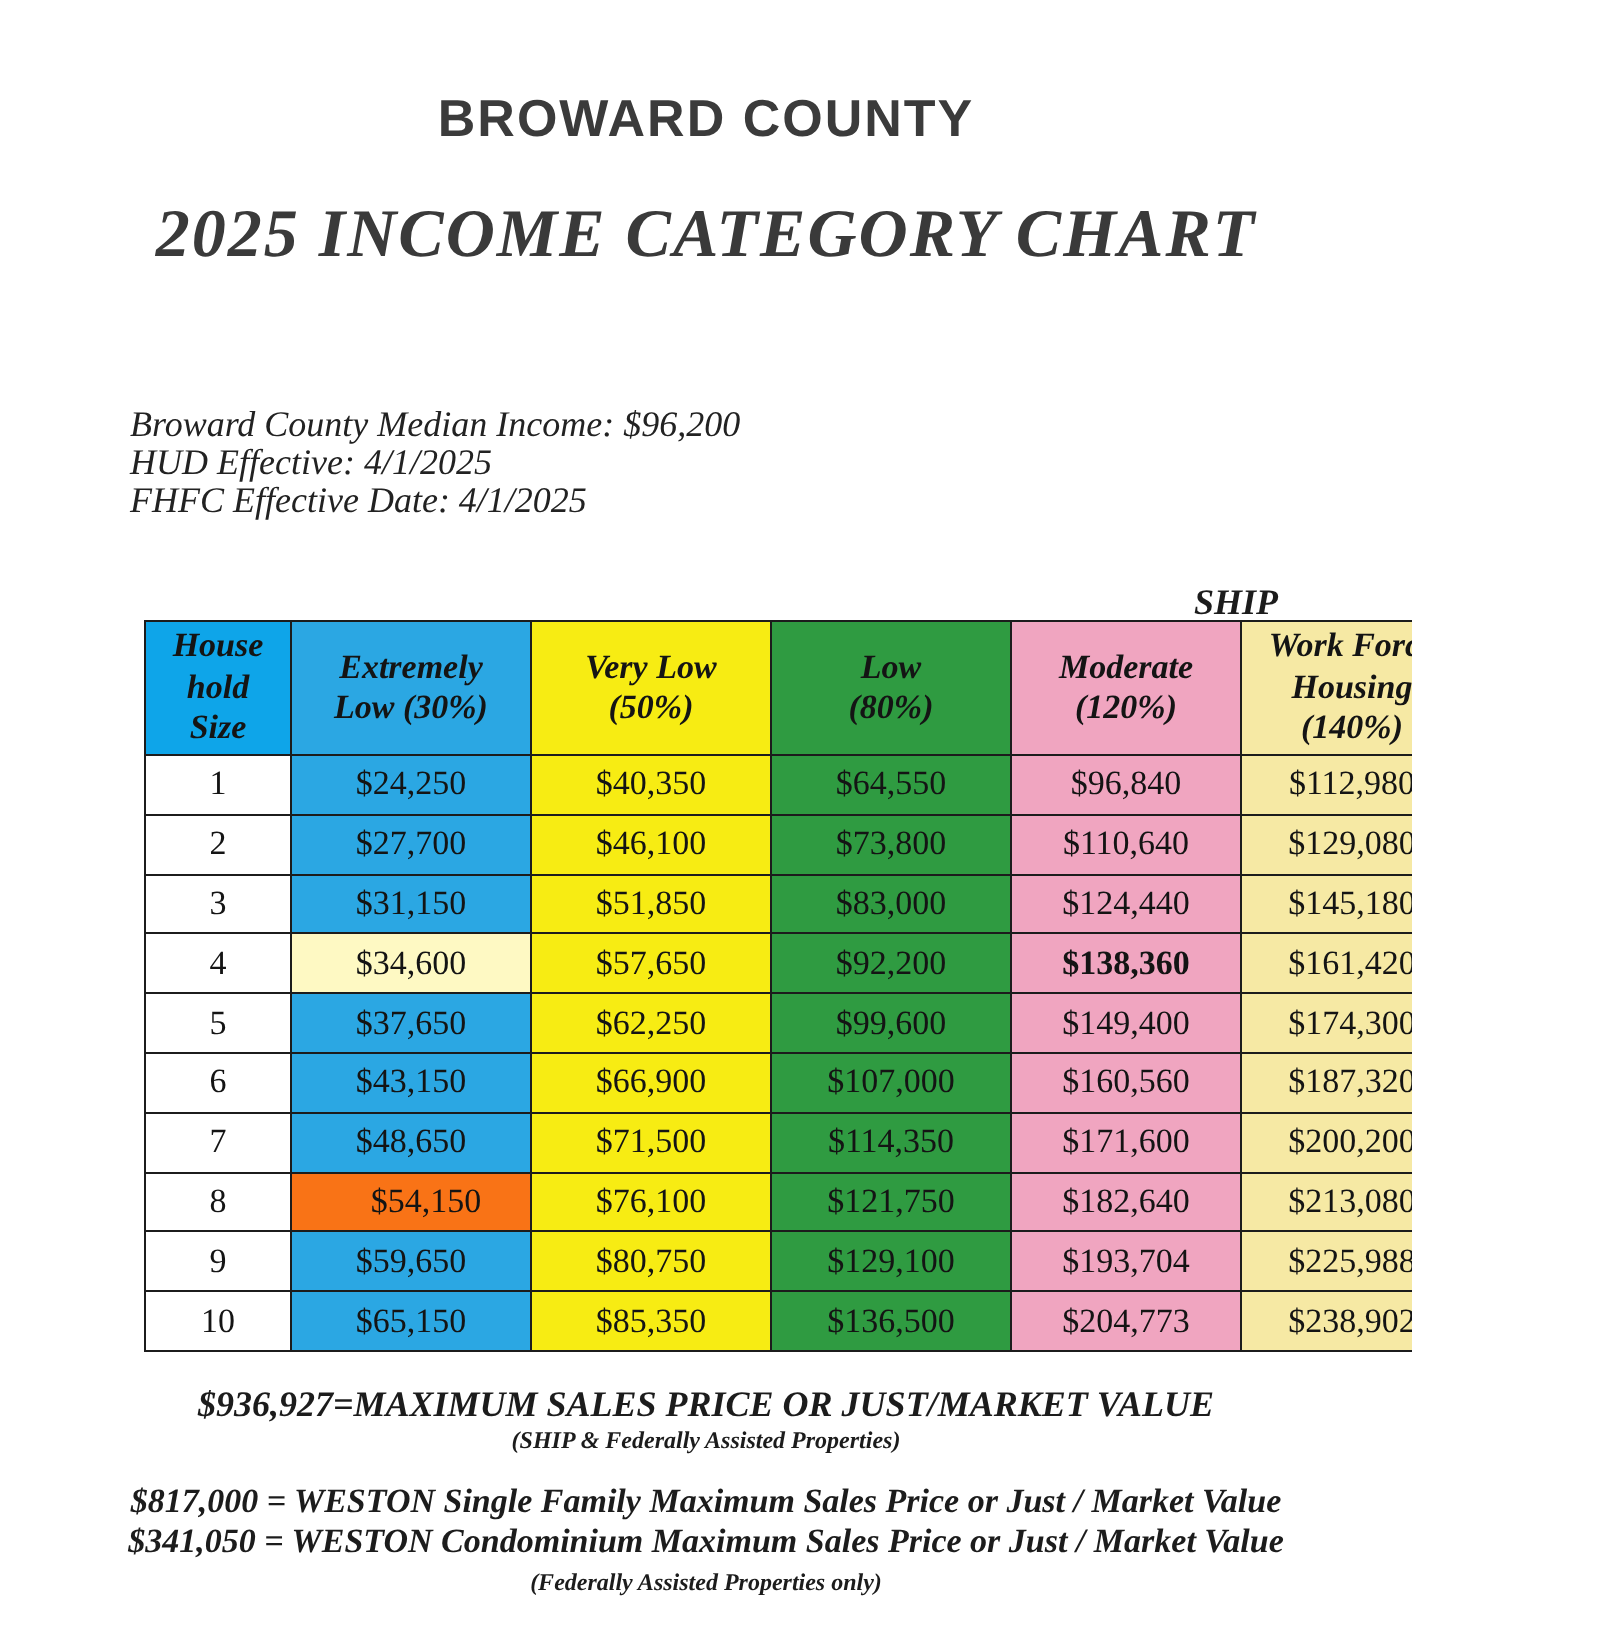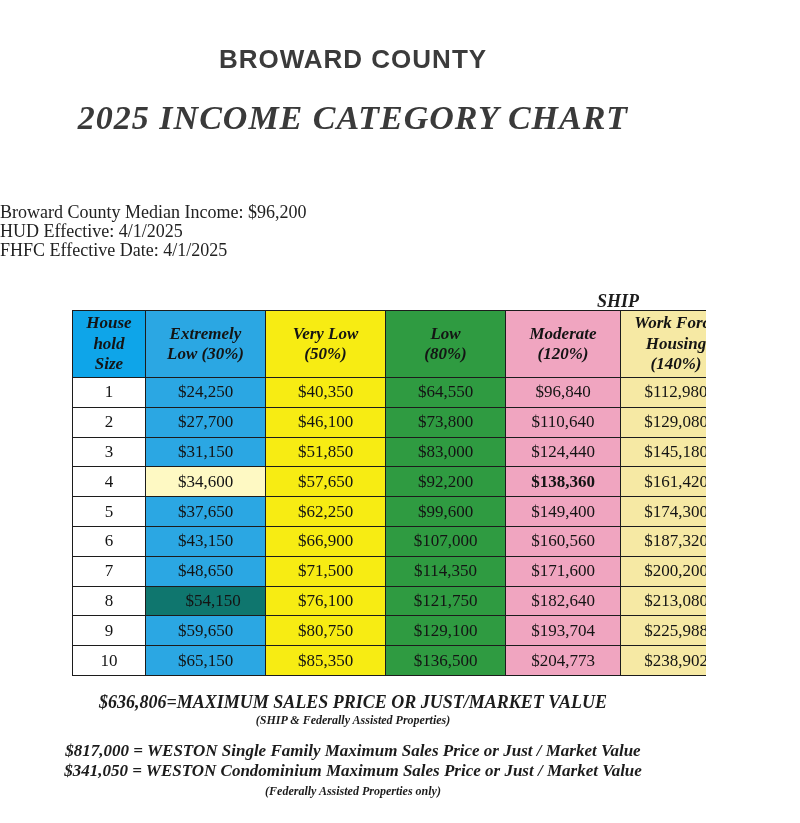--- a/index.html
+++ b/index.html
@@ -32,23 +32,25 @@
     text-align: center;
     font-family: "Liberation Serif", serif;
     font-weight: bold;
     font-style: italic;
     font-size: 34px;
     letter-spacing: 1px;
     color: #3a3a3a;
   }
   .info-block {
     margin-top: 66px;
+    margin-left: 65px;
     font-size: 18px;
     line-height: 19px;
     color: #222222;
+    font-style: italic;
   }
   .group-labels {
     position: relative;
     margin-left: 72px;
     margin-top: 31px;
     width: 659px;
     height: 19px;
     font-weight: bold;
     font-style: italic;
     font-size: 18px;
@@ -214,21 +216,21 @@
         <tr>
           <td style="background: rgb(255, 255, 255);">7</td>
           <td style="background: rgb(43, 167, 227);">$48,650</td>
           <td style="background: rgb(247, 236, 19);">$71,500</td>
           <td style="background: rgb(47, 155, 65);">$114,350</td>
           <td style="background: rgb(240, 165, 192);">$171,600</td>
           <td style="background: rgb(246, 233, 164);">$200,200</td>
         </tr>
         <tr>
           <td style="background: rgb(255, 255, 255);">8</td>
-          <td style="background: #0f766e; padding-left: 15px;">$54,150</td>
+          <td style="background: #f97316; padding-left: 15px;">$54,150</td>
           <td style="background: rgb(247, 236, 19);">$76,100</td>
           <td style="background: rgb(47, 155, 65);">$121,750</td>
           <td style="background: rgb(240, 165, 192);">$182,640</td>
           <td style="background: rgb(246, 233, 164);">$213,080</td>
         </tr>
         <tr>
           <td style="background: rgb(255, 255, 255);">9</td>
           <td style="background: rgb(43, 167, 227);">$59,650</td>
           <td style="background: rgb(247, 236, 19);">$80,750</td>
           <td style="background: rgb(47, 155, 65);">$129,100</td>
@@ -239,21 +241,21 @@
           <td style="background: rgb(255, 255, 255);">10</td>
           <td style="background: rgb(43, 167, 227);">$65,150</td>
           <td style="background: rgb(247, 236, 19);">$85,350</td>
           <td style="background: rgb(47, 155, 65);">$136,500</td>
           <td style="background: rgb(240, 165, 192);">$204,773</td>
           <td style="background: rgb(246, 233, 164);">$238,902</td>
         </tr>
       </tbody>
   </table>
 
-  <div class="footer-note-1">$636,806=MAXIMUM SALES PRICE OR JUST/MARKET VALUE</div>
+  <div class="footer-note-1">$936,927=MAXIMUM SALES PRICE OR JUST/MARKET VALUE</div>
   <div class="footer-note-sub">(SHIP &amp; Federally Assisted Properties)</div>
 
   <div class="weston-block">
     <div>$817,000 = WESTON Single Family Maximum Sales Price or Just / Market Value</div>
     <div>$341,050 = WESTON Condominium Maximum Sales Price or Just / Market Value</div>
     <div class="footer-note-sub">(Federally Assisted Properties only)</div>
   </div>
 
 </div>
 

